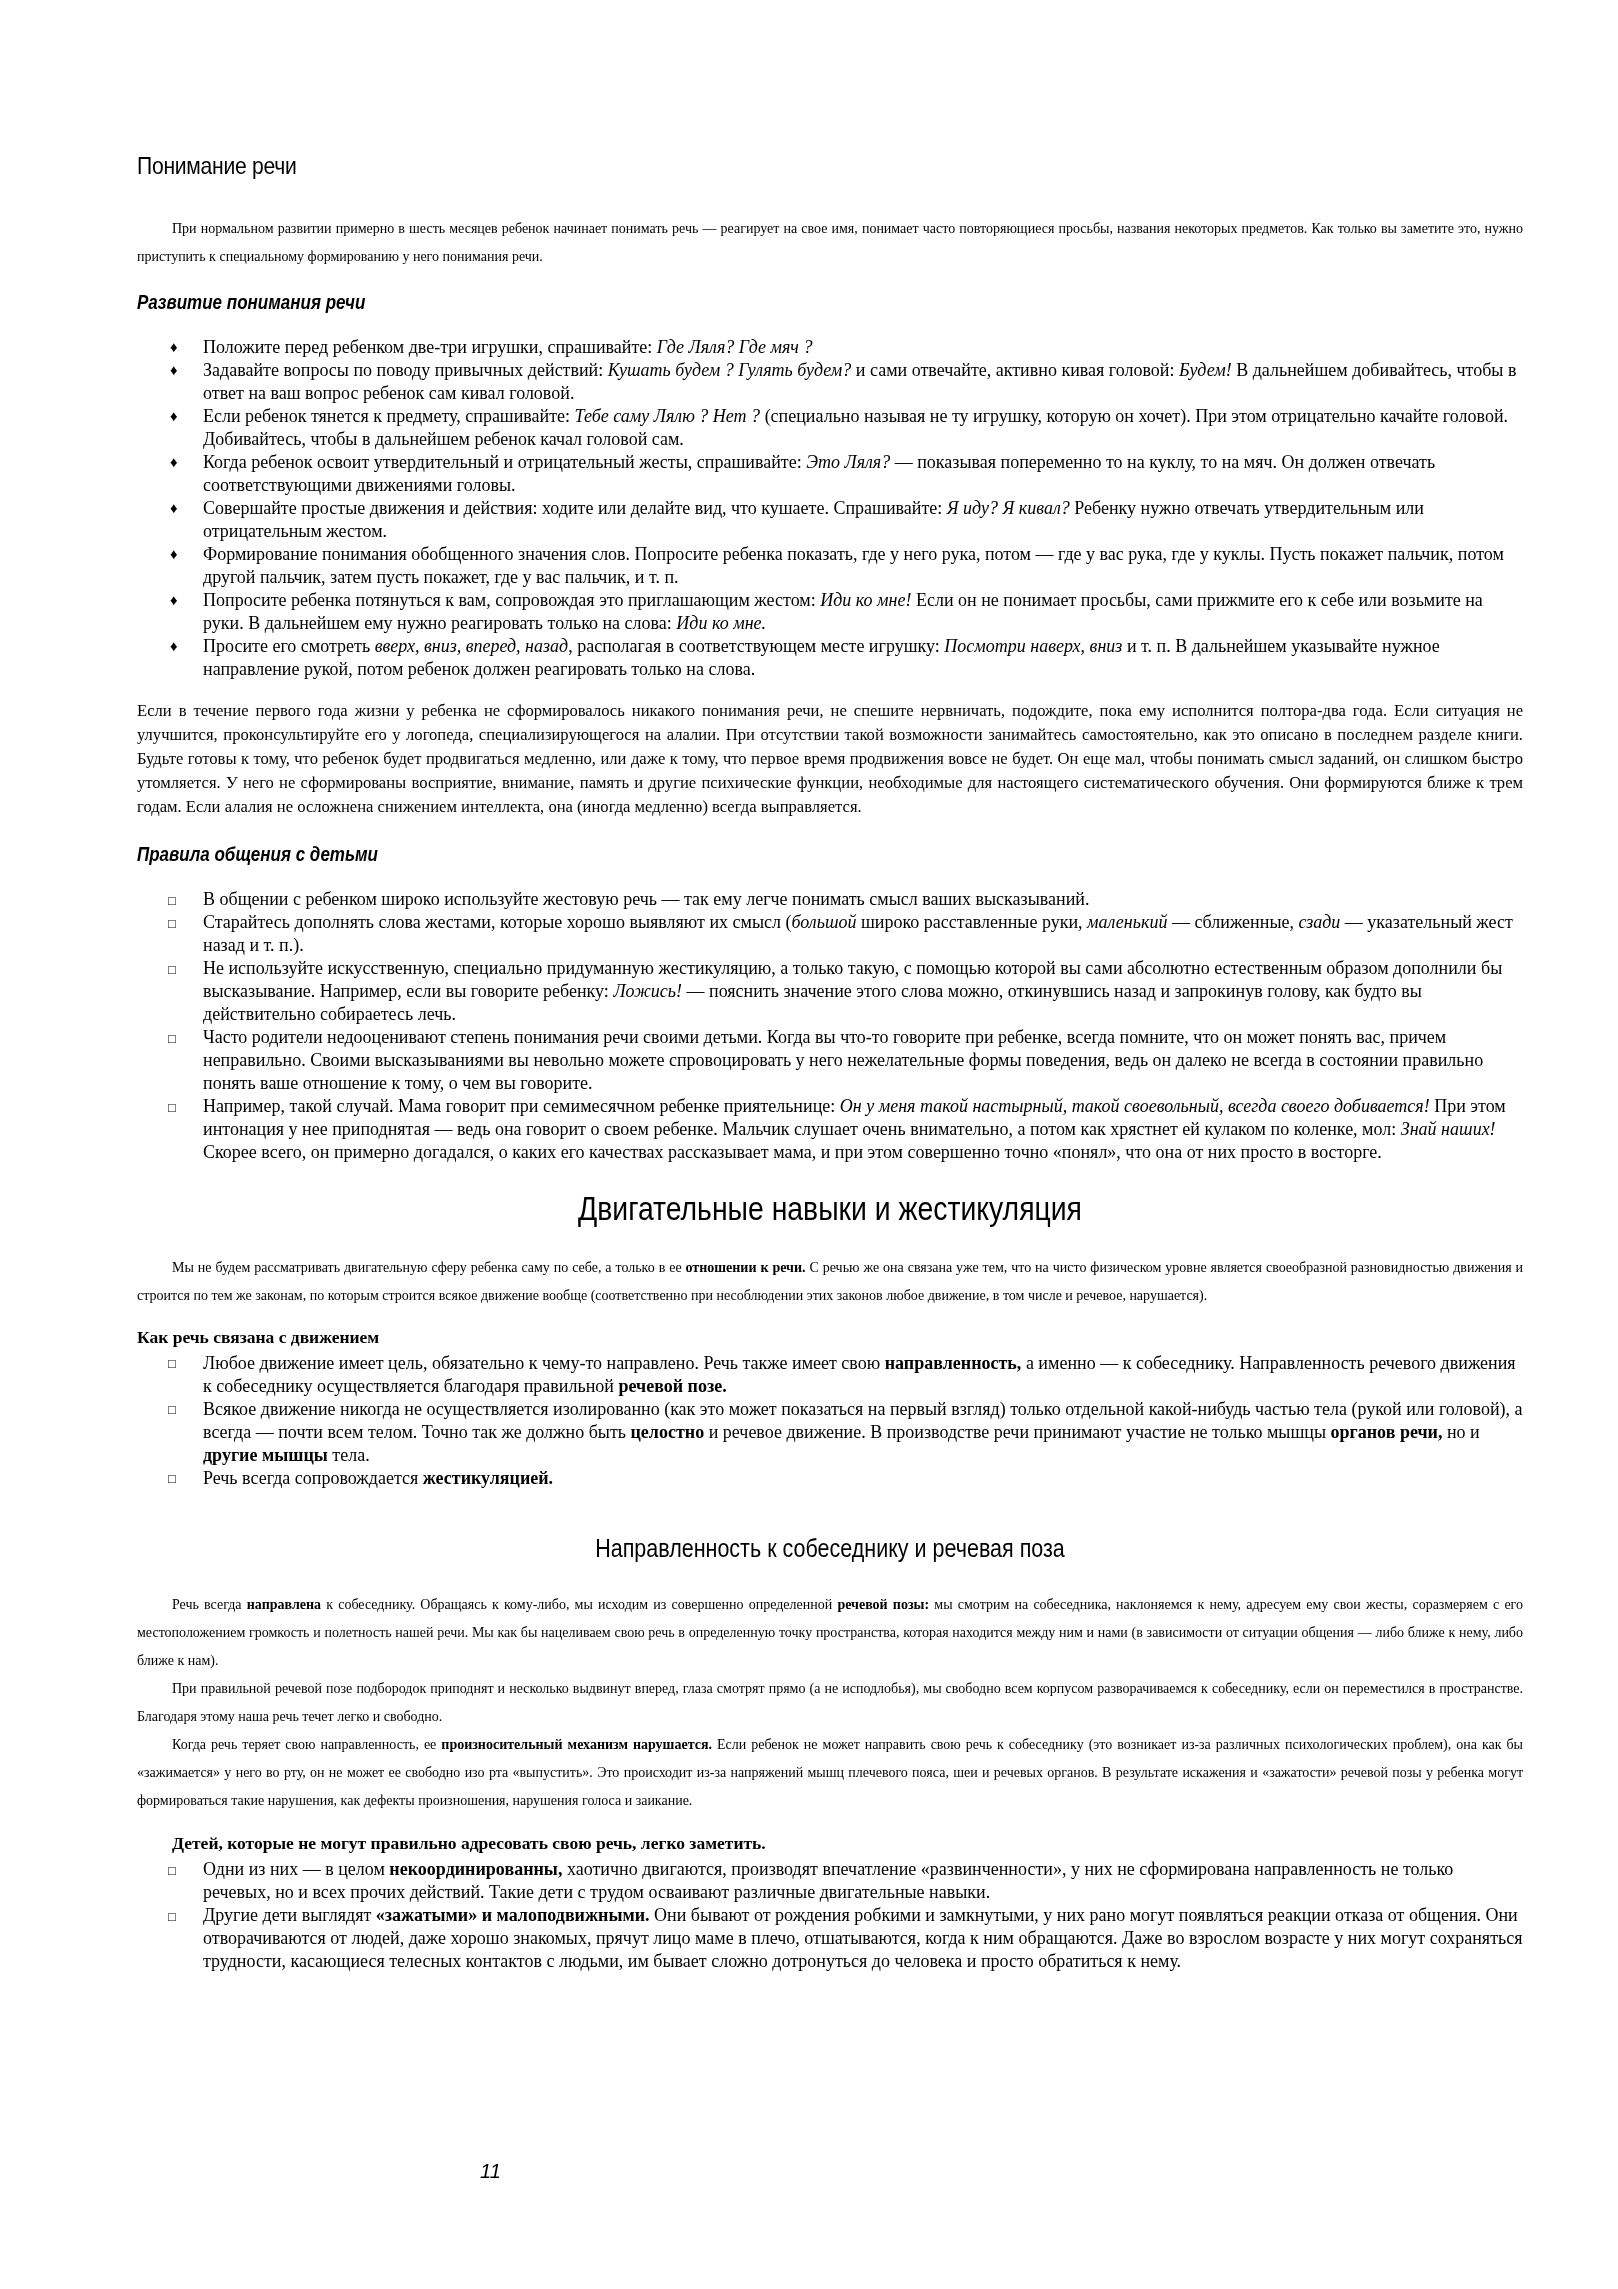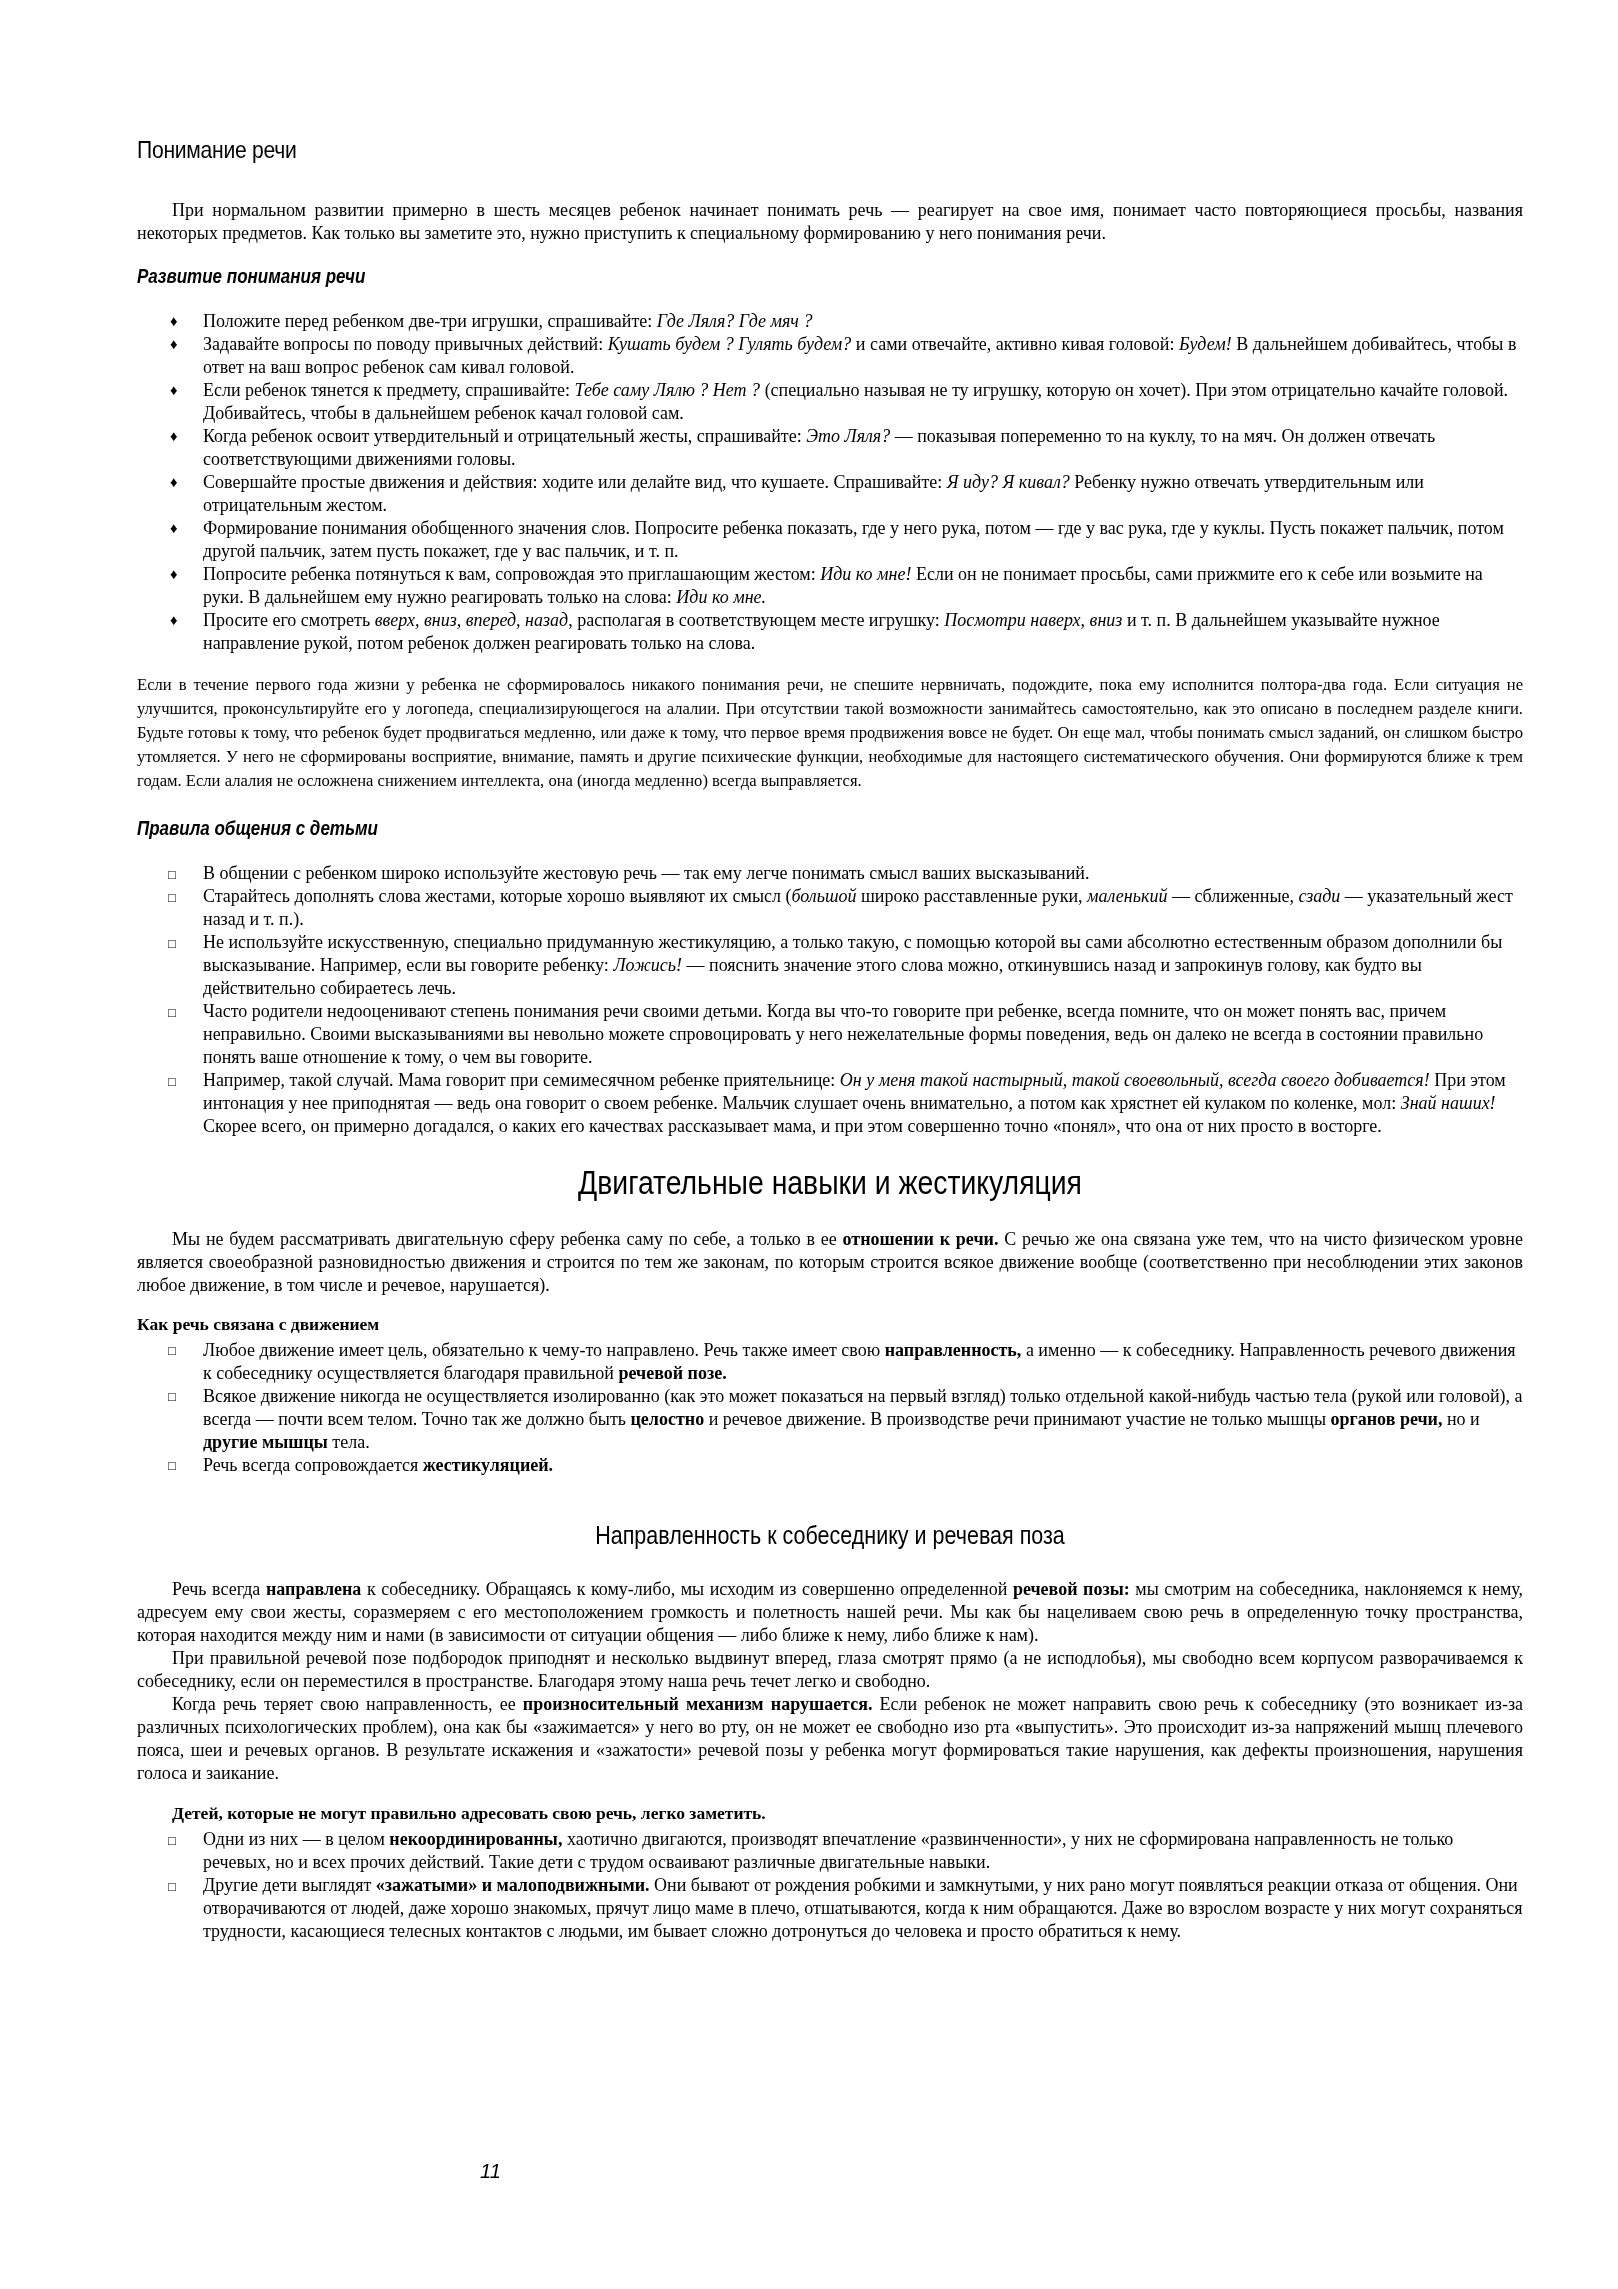--- a/index.html
+++ b/index.html
@@ -1,22 +1,22 @@
 <!DOCTYPE html>
 <html style="font-size:14.8px"><head>
 <meta charset="utf-8">
 <style>
   html, body { margin: 0; padding: 0; background: #ffffff; }
   body { width: 1619px; height: 2290px; position: relative; color: #000; font-family: "Liberation Serif", serif; }
-  .page { position: absolute; left: 137px; top: 136px; width: 1386px; }
+  .page { position: absolute; left: 137px; top: 152px; width: 1386px; }
   .h-section { font-family: "Liberation Sans", sans-serif; font-size: 24px; font-weight: normal; margin: 0 0 35px 0; transform: scaleX(0.88); transform-origin: left; letter-spacing: -0.3px; }
   .h-sub { font-family: "Liberation Sans", sans-serif; font-size: 20px; font-weight: bold; font-style: italic; margin: 20px 0 22px 0; transform: scaleX(0.85); transform-origin: left; }
   .h-chapter { font-family: "Liberation Sans", sans-serif; font-size: 33px; font-weight: normal; text-align: center; margin: 26px 0 26px 0; transform: scaleX(0.86); }
   .h-chapter2 { font-family: "Liberation Sans", sans-serif; font-size: 25px; font-weight: normal; text-align: center; margin: 44px 0 28px 0; transform: scaleX(0.86); }
-  p { margin: 0; font-size: 18px; line-height: 23px; text-align: justify; }
+  p { margin: 0; font-size: 14px; line-height: 28px; text-align: justify; }
   p.indent { text-indent: 35px; }
   p.small { font-size: 16.6px; line-height: 24px; }
   .italic-head { font-weight: bold; font-size: 17.5px; margin: 16.6px 0 3.7px 0; }
   .italic-head.indented { padding-left: 35px; margin-top: 18.5px; }
   ul { list-style: none; margin: 0 0 22px 0; padding: 0 0 0 66px; }
   ul li { position: relative; font-size: 18px; line-height: 23px; margin: 0; }
   ul li .bullet { position: absolute; left: -33px; top: 0; font-size: 14.8px; }
   ul.square li .bullet { font-size: 13px; top: 0.9px; left: -35px; }
   em { font-style: italic; }
   b { font-weight: bold; }

